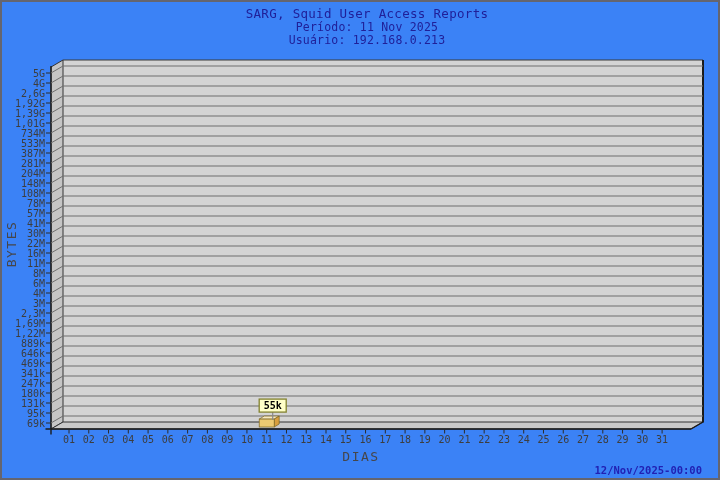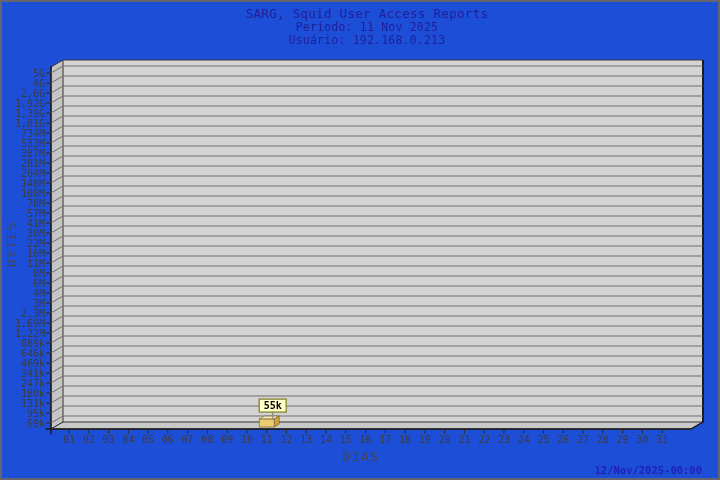--- a/index.html
+++ b/index.html
@@ -1,20 +1,20 @@
 <!DOCTYPE html>
 <html><head>
 <meta charset="utf-8">
 <style>
   html,body{margin:0;padding:0;background:#9a9aa6;}
   .frame{
     position:relative;
     width:720px;height:480px;
     box-sizing:border-box;
-    background:#1d4ed8;
+    background:#3b82f6;
     border:2px solid #65656F;
     overflow:hidden;
     font-family:"DejaVu Sans Mono", monospace;
   }
   svg text{font-family:"DejaVu Sans Mono", monospace;}
   .t-title{fill:#202099;font-size:12.5px;letter-spacing:.3px;}
   .t-sub{fill:#202099;font-size:11.5px;letter-spacing:.2px;}
   .t-axis{fill:#46464a;font-size:13px;letter-spacing:1.5px;}
   .t-tick{fill:#3d3d3d;font-size:10px;}
   .t-stamp{fill:#2121B4;font-size:10.5px;font-weight:bold;}

